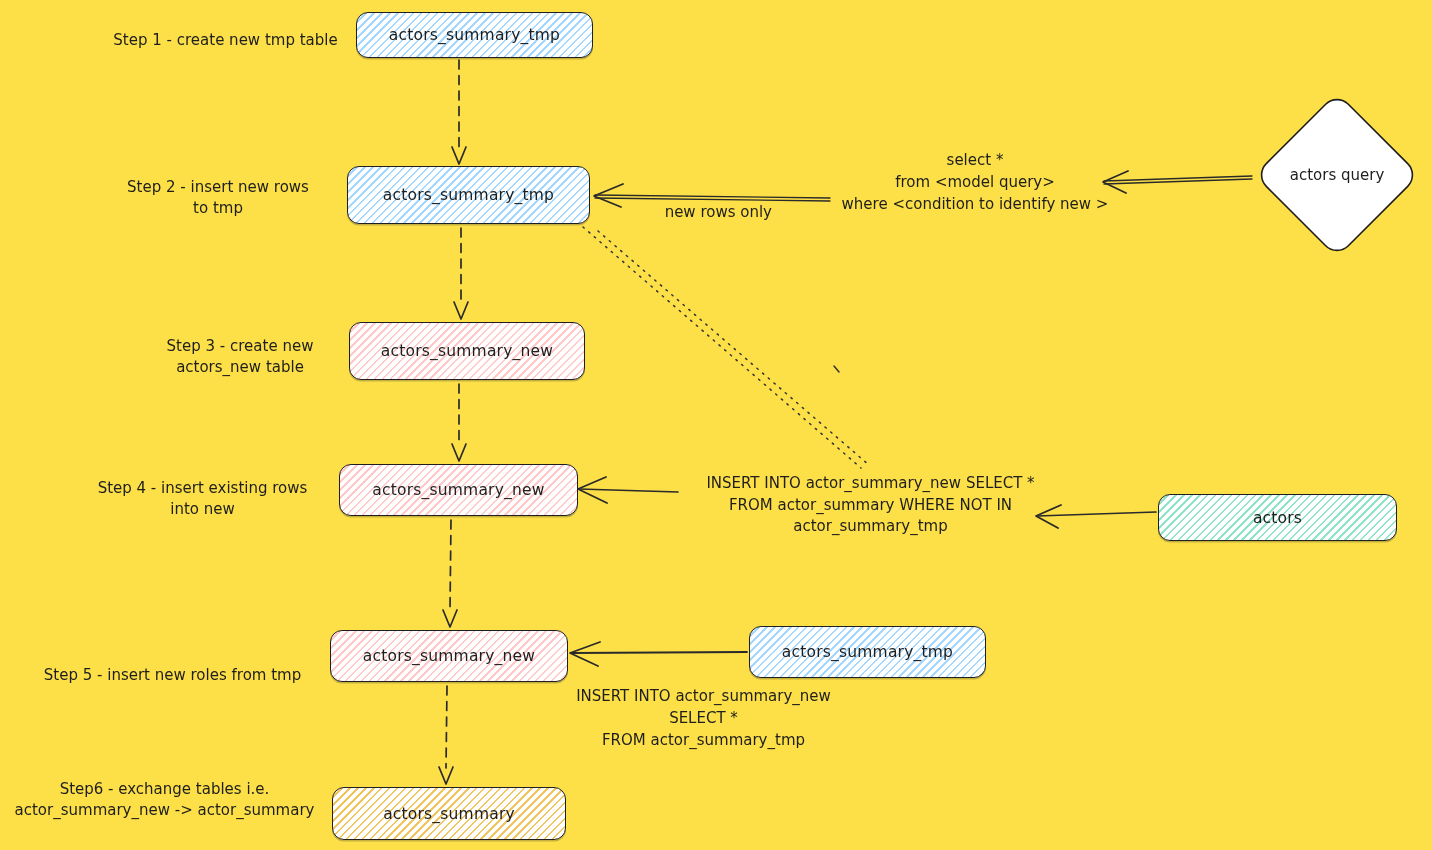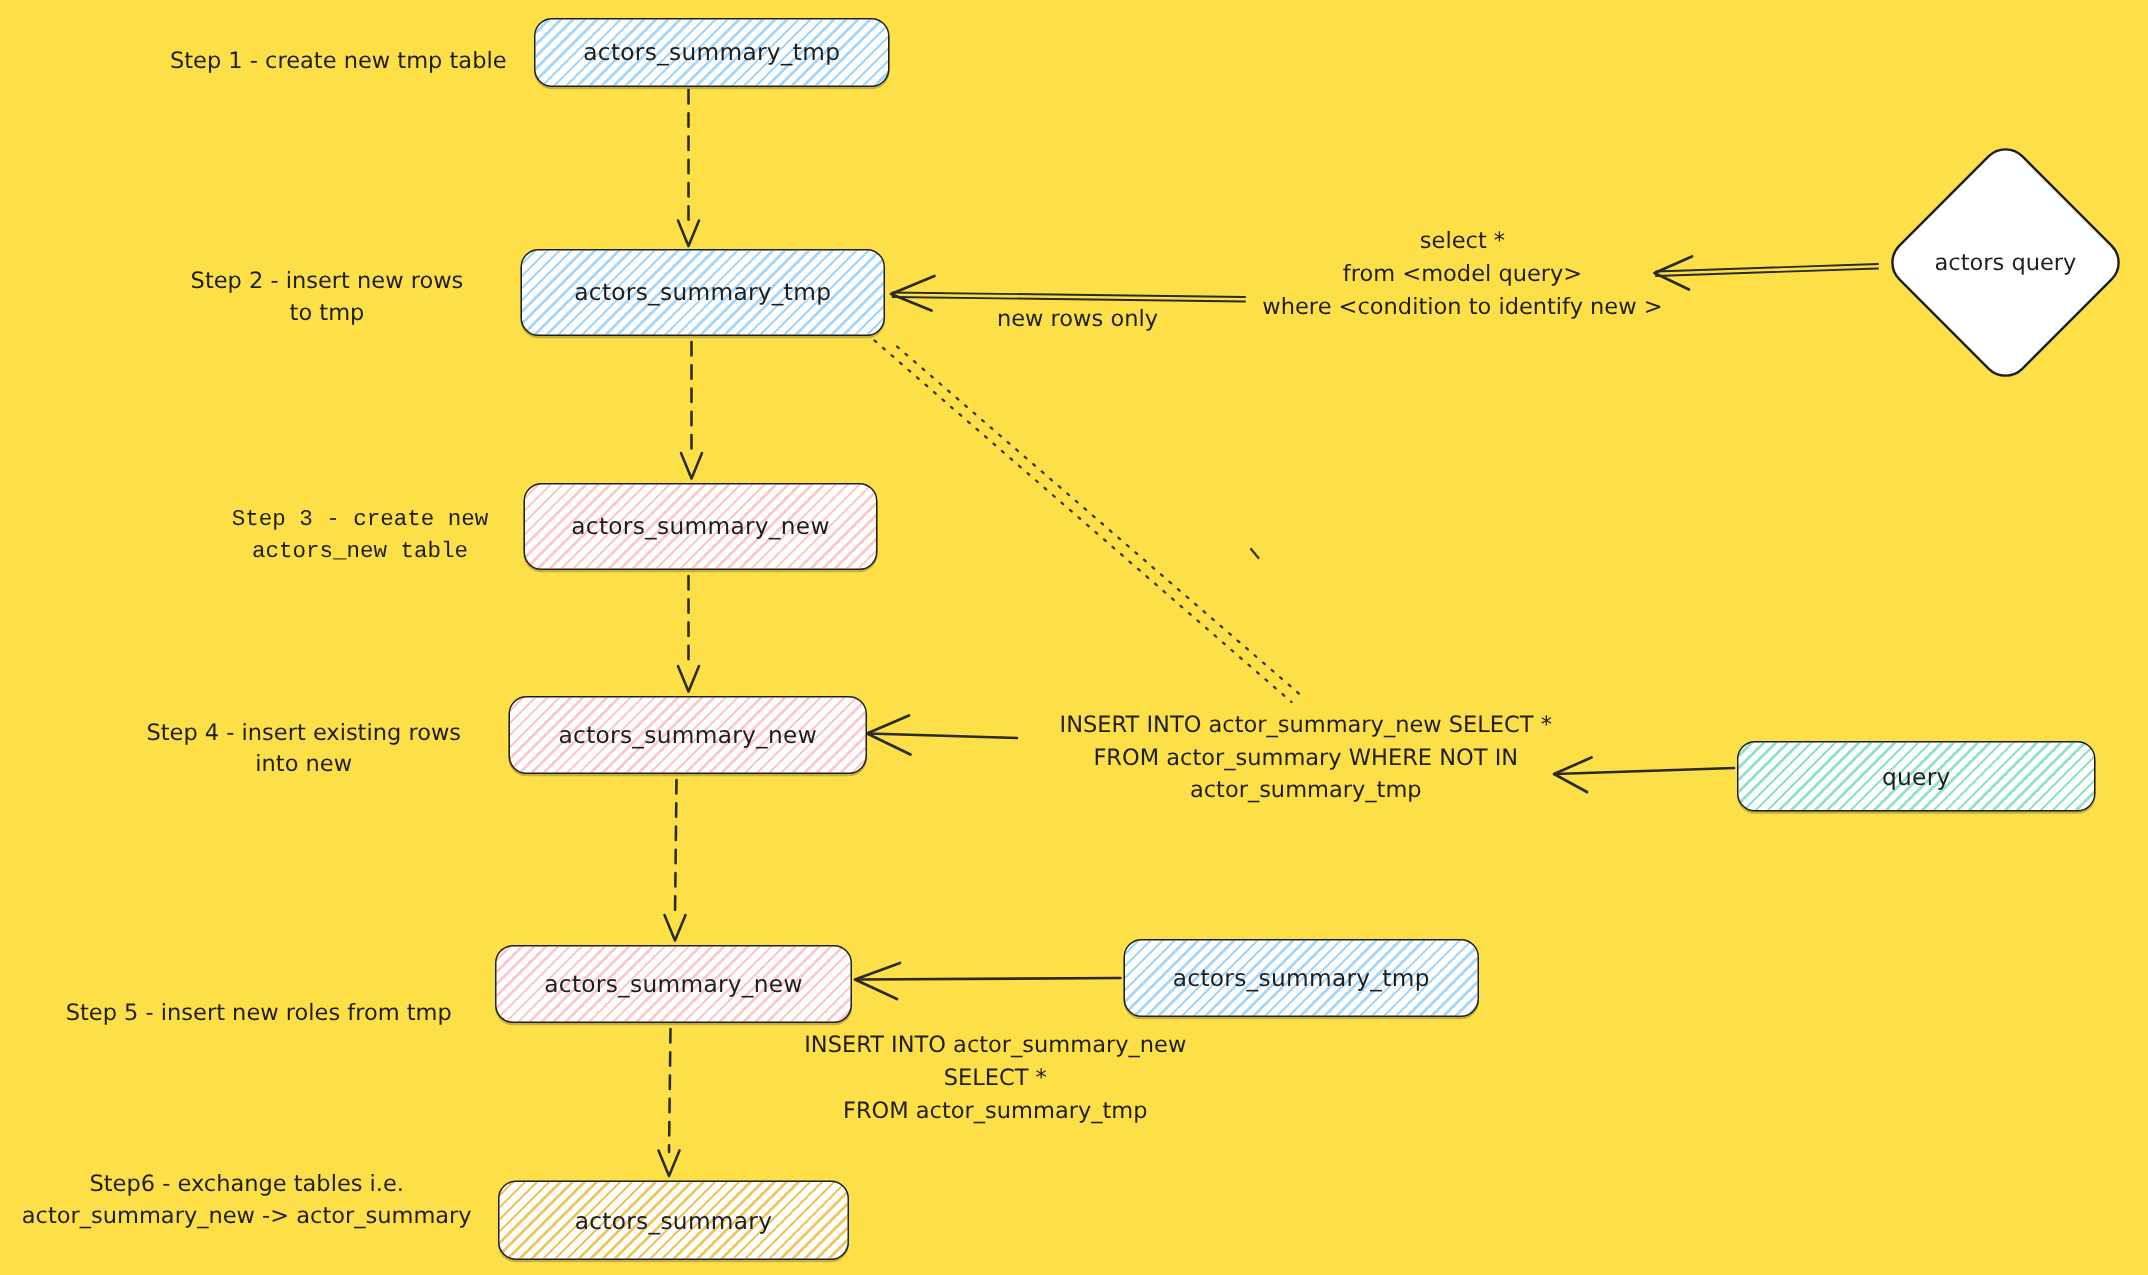--- a/index.html
+++ b/index.html
@@ -74,21 +74,21 @@
       <path d="M598 231 L869 465" stroke-dasharray="1.5 6"></path>
       <path d="M834 366 l5 6"></path>
     </g>
 
     <rect x="1279" y="117" width="116" height="116" rx="16" transform="rotate(45 1337 175)" fill="#ffffff" stroke="#1e1e1e" stroke-width="1.6"></rect>
   </svg>
 
   <div class="label center" style="left:98px;top:30px;width:255px;">Step 1 - create new tmp table</div>
   <div class="label center" style="left:118px;top:177px;width:200px;">Step 2 - insert new rows
 to tmp</div>
-  <div class="label center" style="left:130px;top:336px;width:220px;font-family:Liberation Mono, monospace;">Step 3 - create new
+  <div class="label center" style="left:130px;top:336px;width:220px;">Step 3 - create new
 actors_new table</div>
   <div class="label center" style="left:85px;top:478px;width:235px;">Step 4 - insert existing rows
 into new</div>
   <div class="label center" style="left:30px;top:665px;width:285px;">Step 5 - insert new roles from tmp</div>
   <div class="label center" style="left:2px;top:779px;width:325px;">Step6 - exchange tables i.e.
 actor_summary_new -&gt; actor_summary</div>
 
   <div class="node" style="left: 356px; top: 12px; width: 237px; height: 46px; --hatch: #a5d8ff;">
     <span class="node-label">actors_summary_tmp</span>
   </div>
@@ -101,32 +101,32 @@
   <div class="node" style="left: 339px; top: 464px; width: 239px; height: 52px; --hatch: #ffc9c9;">
     <span class="node-label">actors_summary_new</span>
   </div>
   <div class="node" style="left: 330px; top: 630px; width: 238px; height: 52px; --hatch: #ffc9c9;">
     <span class="node-label">actors_summary_new</span>
   </div>
   <div class="node" style="left: 749px; top: 626px; width: 237px; height: 52px; --hatch: #a5d8ff;">
     <span class="node-label">actors_summary_tmp</span>
   </div>
   <div class="node" style="left: 1158px; top: 494px; width: 239px; height: 47px; --hatch: #8fe5c5;">
-    <span class="node-label">query</span>
+    <span class="node-label">actors</span>
   </div>
   <div class="node" style="left: 332px; top: 787px; width: 234px; height: 53px; --hatch: #f1c65f;">
     <span class="node-label">actors_summary</span>
   </div>
 
   <div class="diamond-label" style="left:1272px;top:166px;width:130px;">actors query</div>
 
   <div class="ann center" style="left:820px;top:149px;width:310px;line-height:22px;">select *
 from &lt;model query&gt;
 where &lt;condition to identify new &gt;</div>
   <div class="ann" style="left:642px;top:203px;width:130px;text-align:right;">new rows only</div>
   <div class="ann center" style="left:683px;top:473px;width:375px;line-height:21.5px;">INSERT INTO actor_summary_new SELECT *
 FROM actor_summary WHERE NOT IN
 actor_summary_tmp</div>
-  <div class="ann center" style="left:516px;top:685px;width:295px;line-height:22px;">INSERT INTO actor_summary_new
+  <div class="ann center" style="left:556px;top:685px;width:295px;line-height:22px;">INSERT INTO actor_summary_new
 SELECT *
 FROM actor_summary_tmp</div>
 
 </div>
 
 </body></html>

